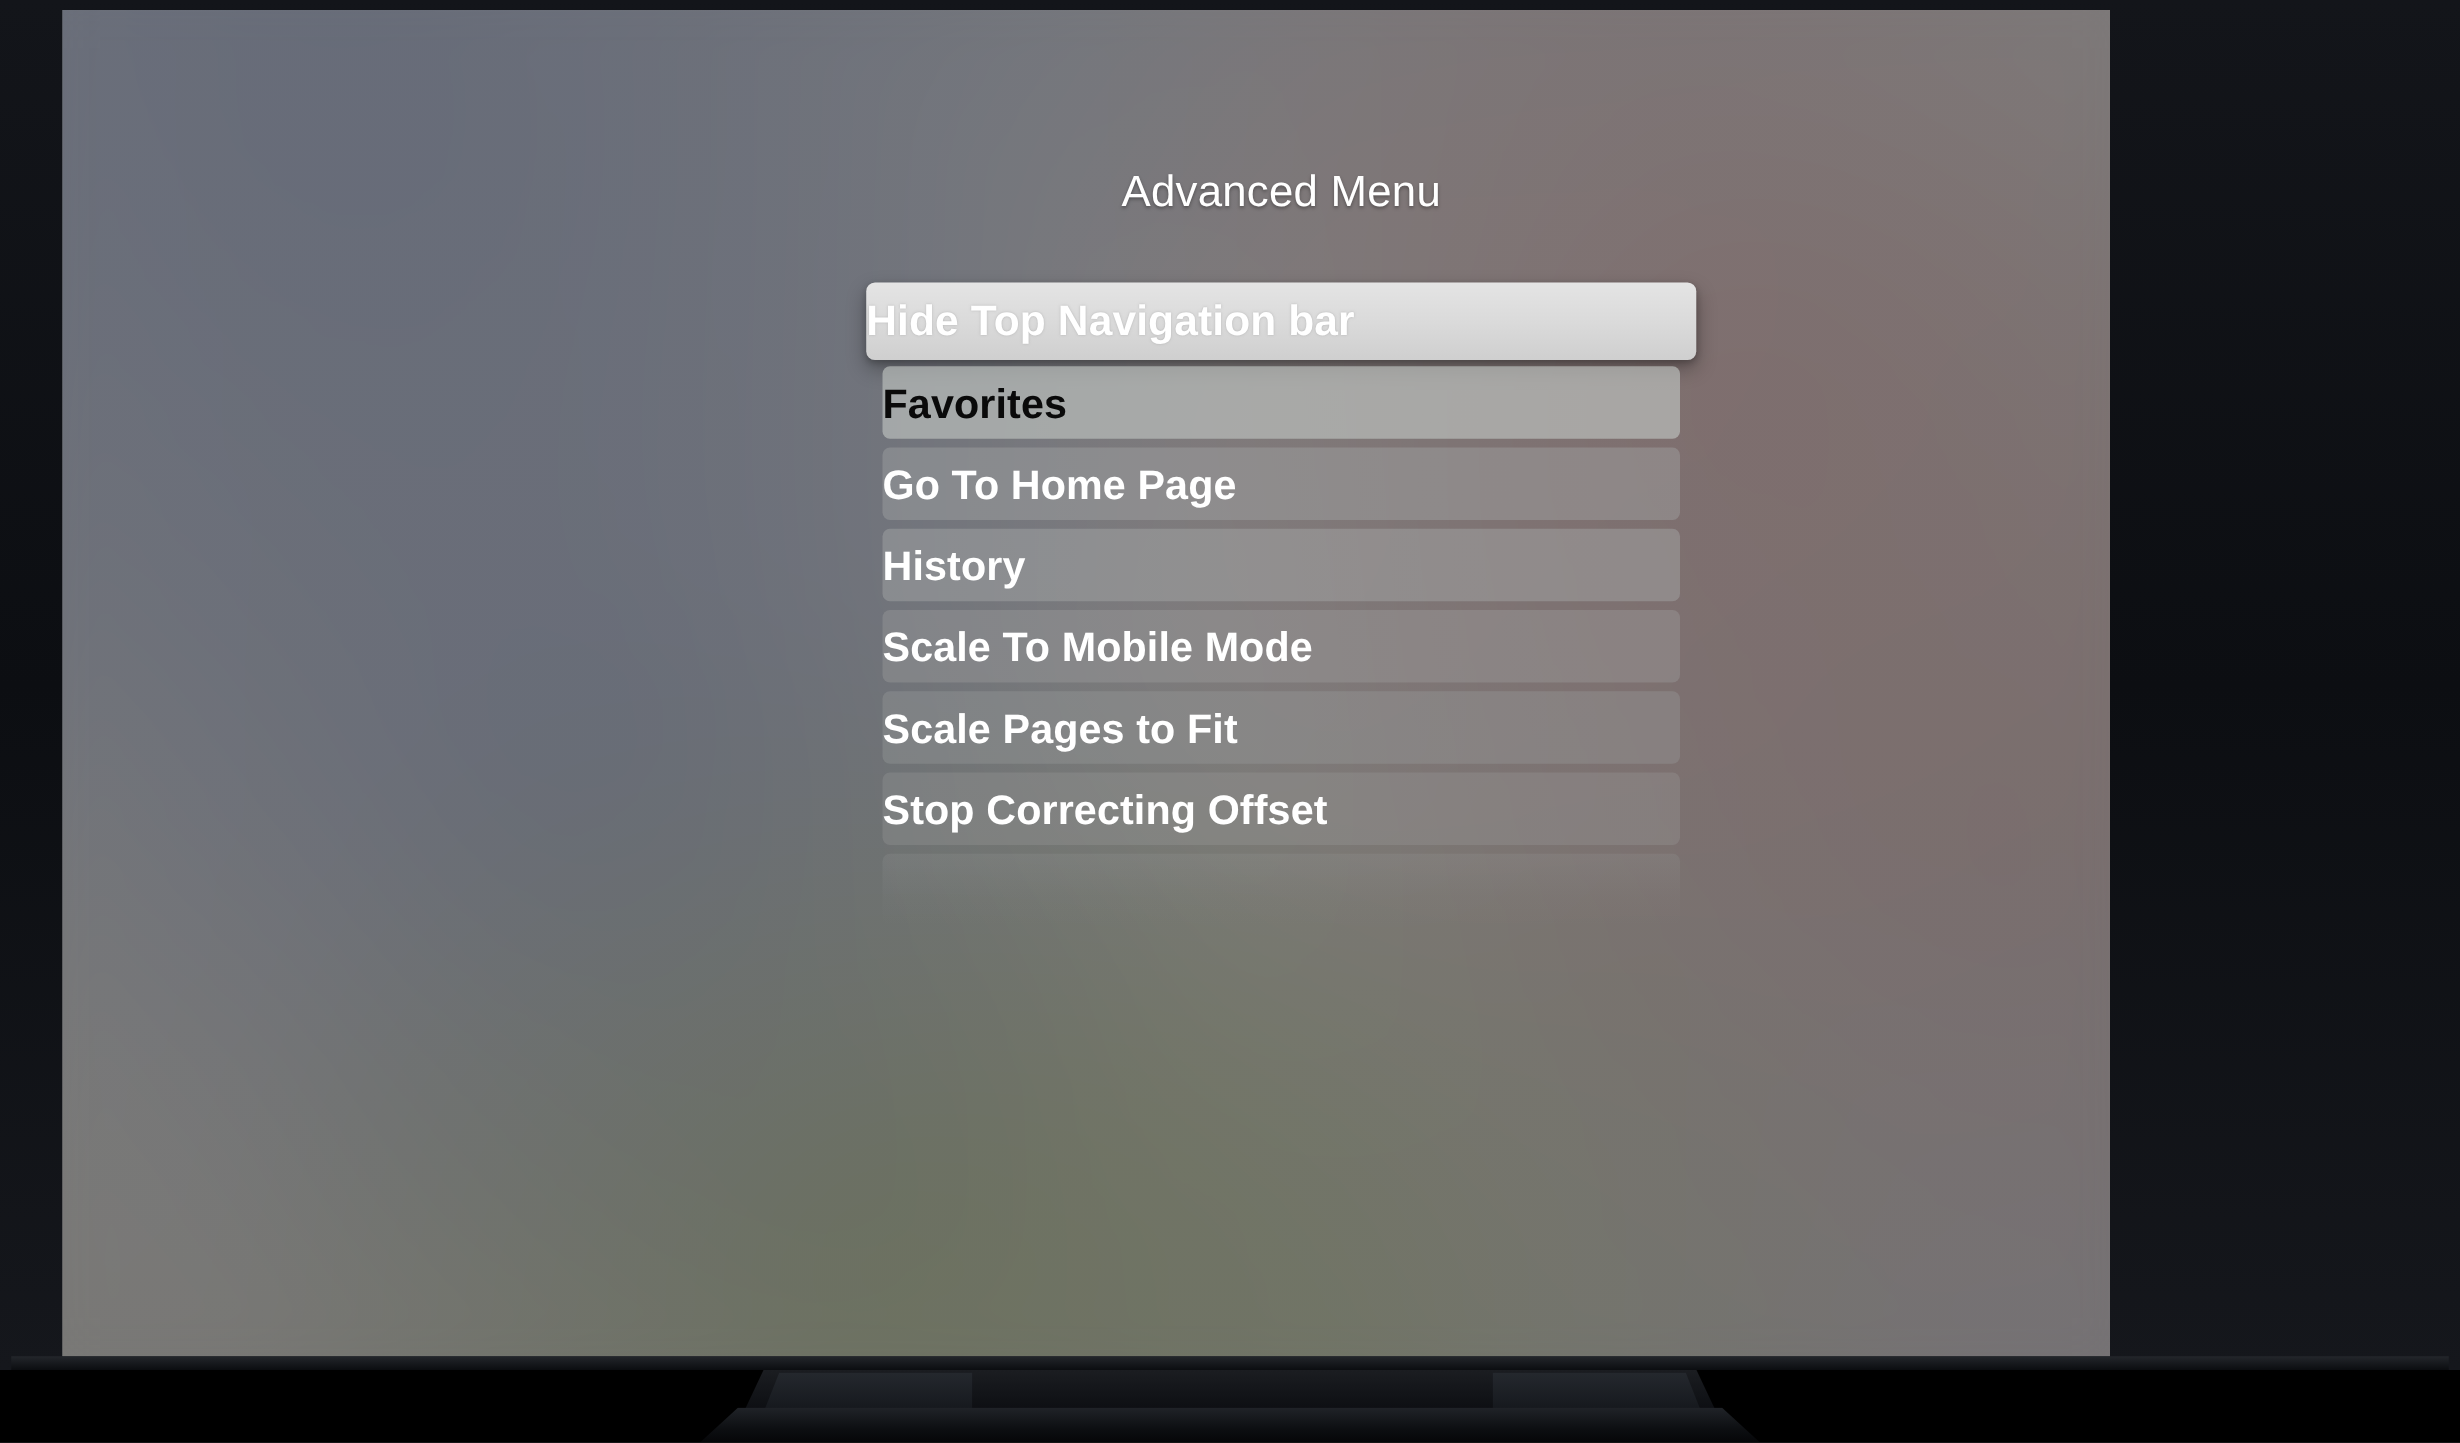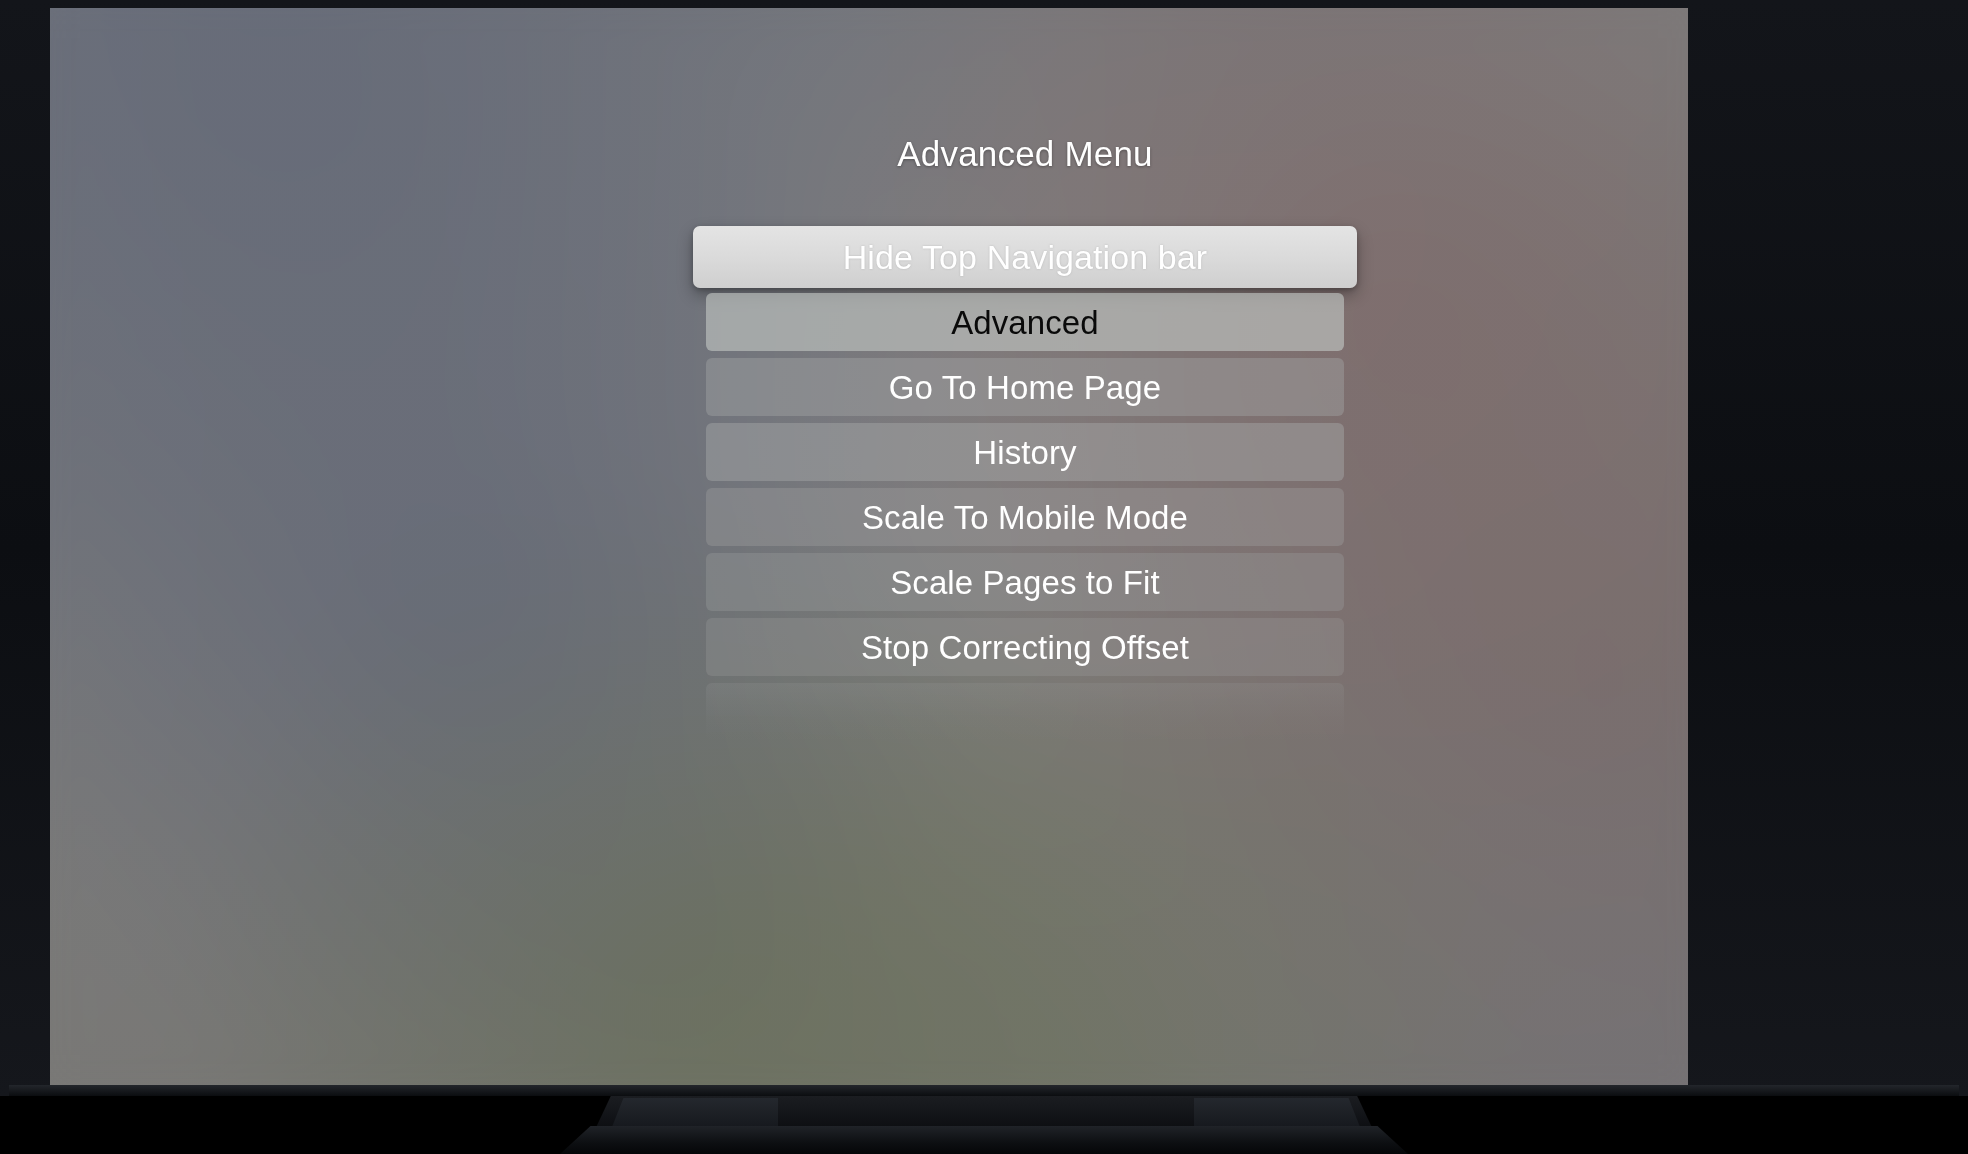--- a/index.html
+++ b/index.html
@@ -95,25 +95,25 @@
   }
 
   .menu-item {
     position: relative;
     margin: 0 auto 7px auto;
     width: 638px;
     height: 58px;
     border-radius: 6px;
     display: flex;
     align-items: center;
-    justify-content: center;
+    justify-content: flex-start;
     box-sizing: border-box;
     color: #ffffff;
     font-size: 33px;
-    font-weight: 400;
+    font-weight: 700;
     letter-spacing: 0.1px;
     white-space: nowrap;
     background: rgba(170,172,172,0.47);
   }
 
   
   .menu-item.is-focused {
     width: 664px;
     height: 62px;
     margin-bottom: 5px;
@@ -225,21 +225,21 @@
 
         <div class="menu-title">Advanced Menu</div>
 
         <div class="menu-list">
 
           <div class="menu-item is-focused">
             <span class="menu-item-label">Hide Top Navigation bar</span>
           </div>
 
           <div class="menu-item is-selected">
-            <span class="menu-item-label">Advanced</span>
+            <span class="menu-item-label">Favorites</span>
           </div>
 
           <div class="menu-item f2">
             <span class="menu-item-label">Go To Home Page</span>
           </div>
 
           <div class="menu-item f1">
             <span class="menu-item-label">History</span>
           </div>
 

